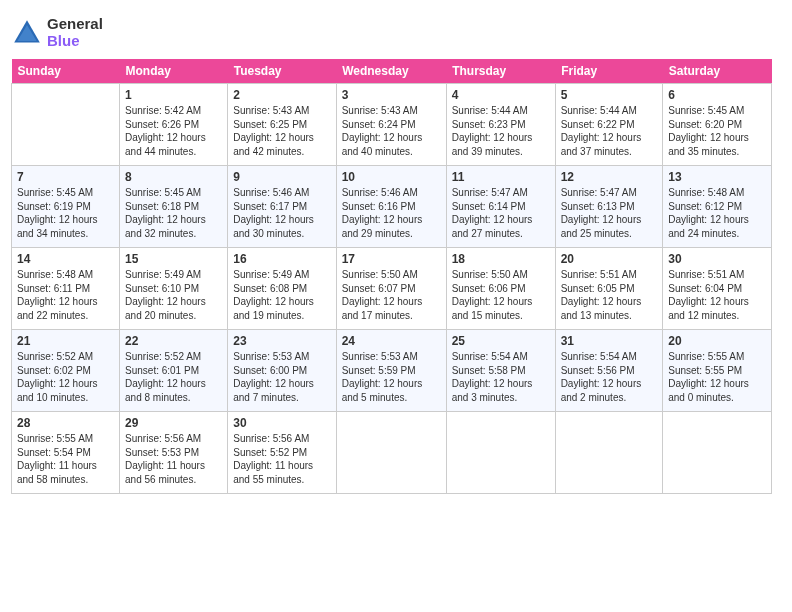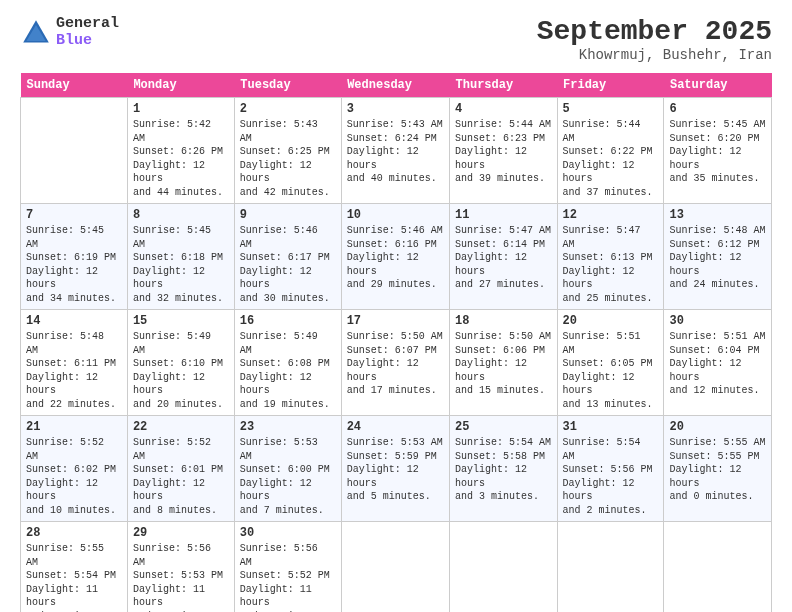--- a/index.html
+++ b/index.html
@@ -7,22 +7,21 @@
       font-family: Arial, sans-serif;
       background: #fff;
       width: 792px;
       height: 612px;
       overflow: hidden;
     }
     .page {
       width: 792px;
       height: 508px;
       background: #fff;
-      padding: 16px 20px 12px 20px;
-      font-family: Liberation Mono, monospace;
+      padding: 16px 20px 12px 11px;
     }
     .header {
       display: flex;
       justify-content: space-between;
       align-items: flex-start;
       margin-bottom: 10px;
     }
     .logo {
       display: flex;
       align-items: center;
@@ -111,24 +110,20 @@
   <div class="header">
     <div class="logo">
       <svg class="logo-icon" viewBox="0 0 40 40">
         <polygon points="20,4 36,32 4,32" fill="#2a6ab5"></polygon>
         <polygon points="20,10 32,30 8,30" fill="#5a9ae0" opacity="0.5"></polygon>
       </svg>
       <div class="logo-text">
         <span class="logo-general">General</span>
         <span class="logo-blue">Blue</span>
       </div>
-    </div>
-    <div class="title-block">
-      <div class="month-title">September 2025</div>
-      <div class="location">Khowrmuj, Bushehr, Iran</div>
     </div>
   </div>
 
   <table class="calendar-table">
     <thead>
       <tr>
         <th>Sunday</th>
         <th>Monday</th>
         <th>Tuesday</th>
         <th>Wednesday</th>

